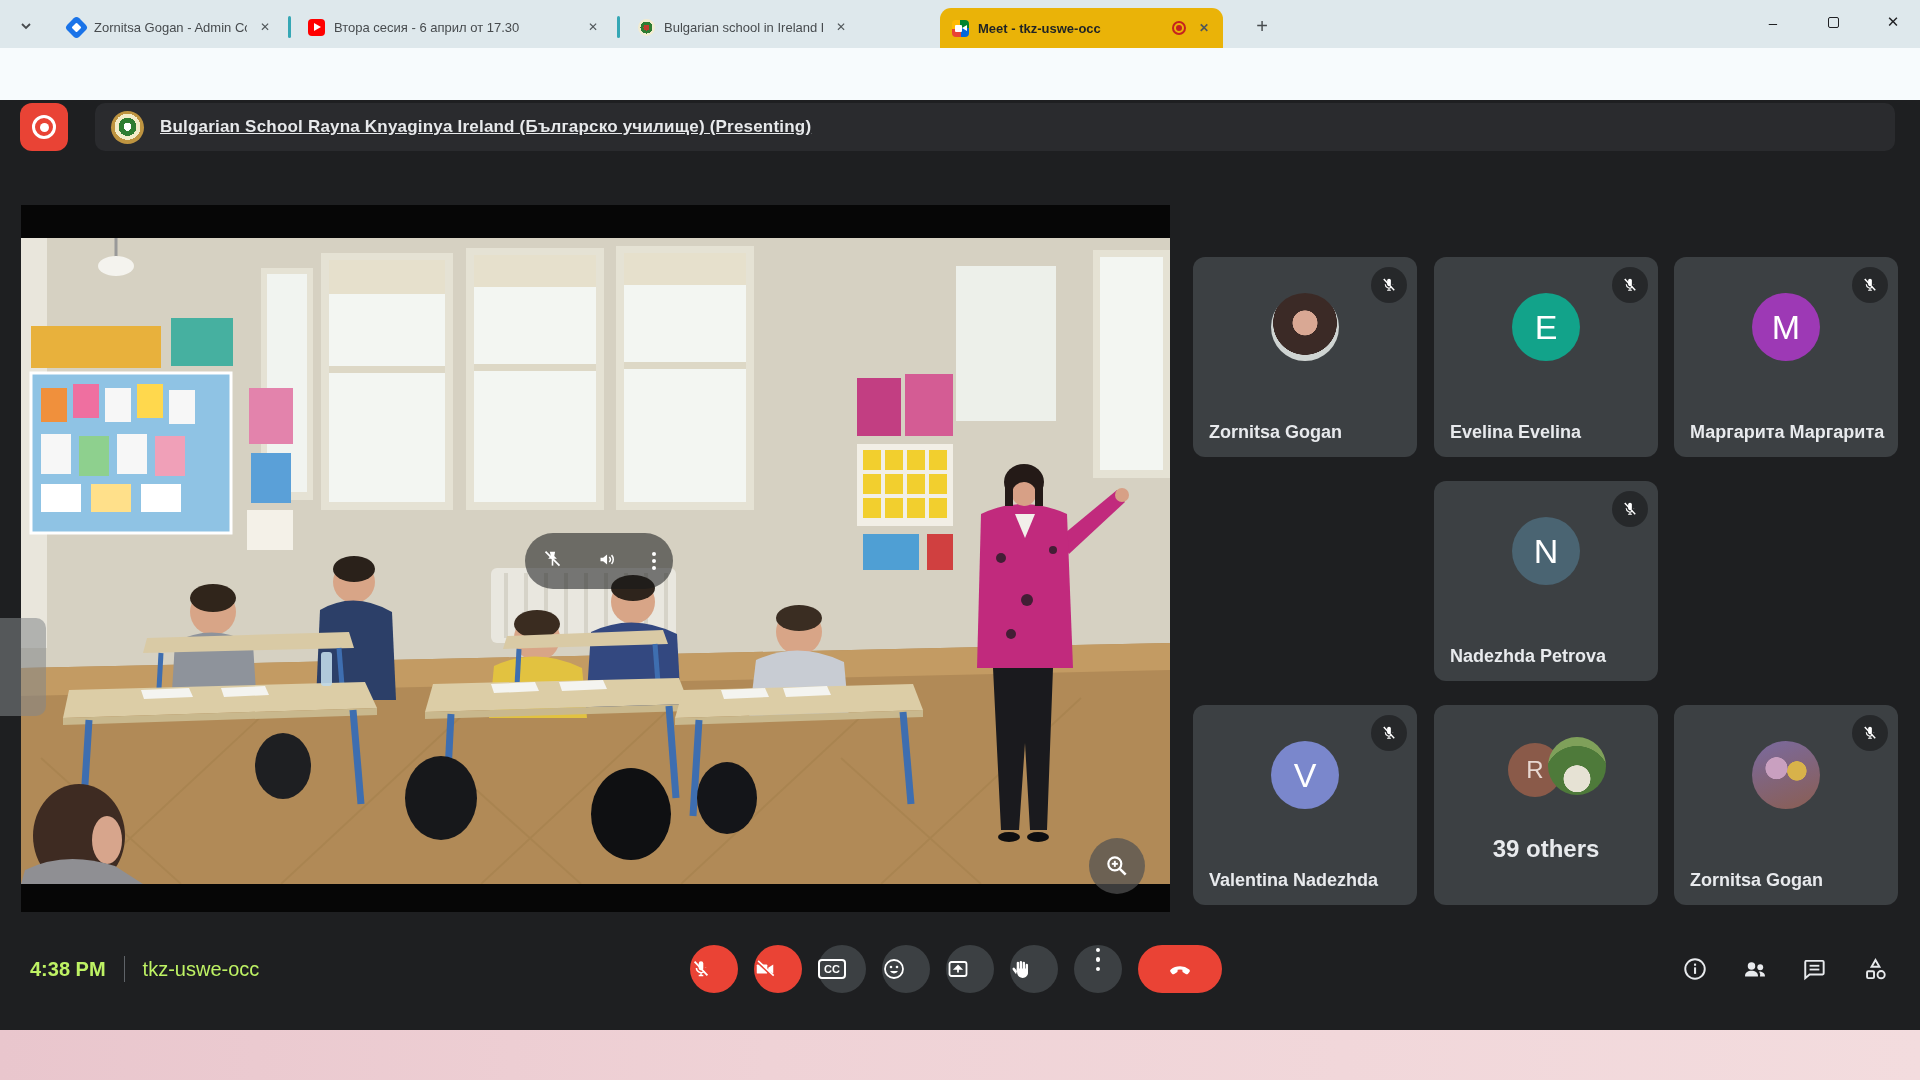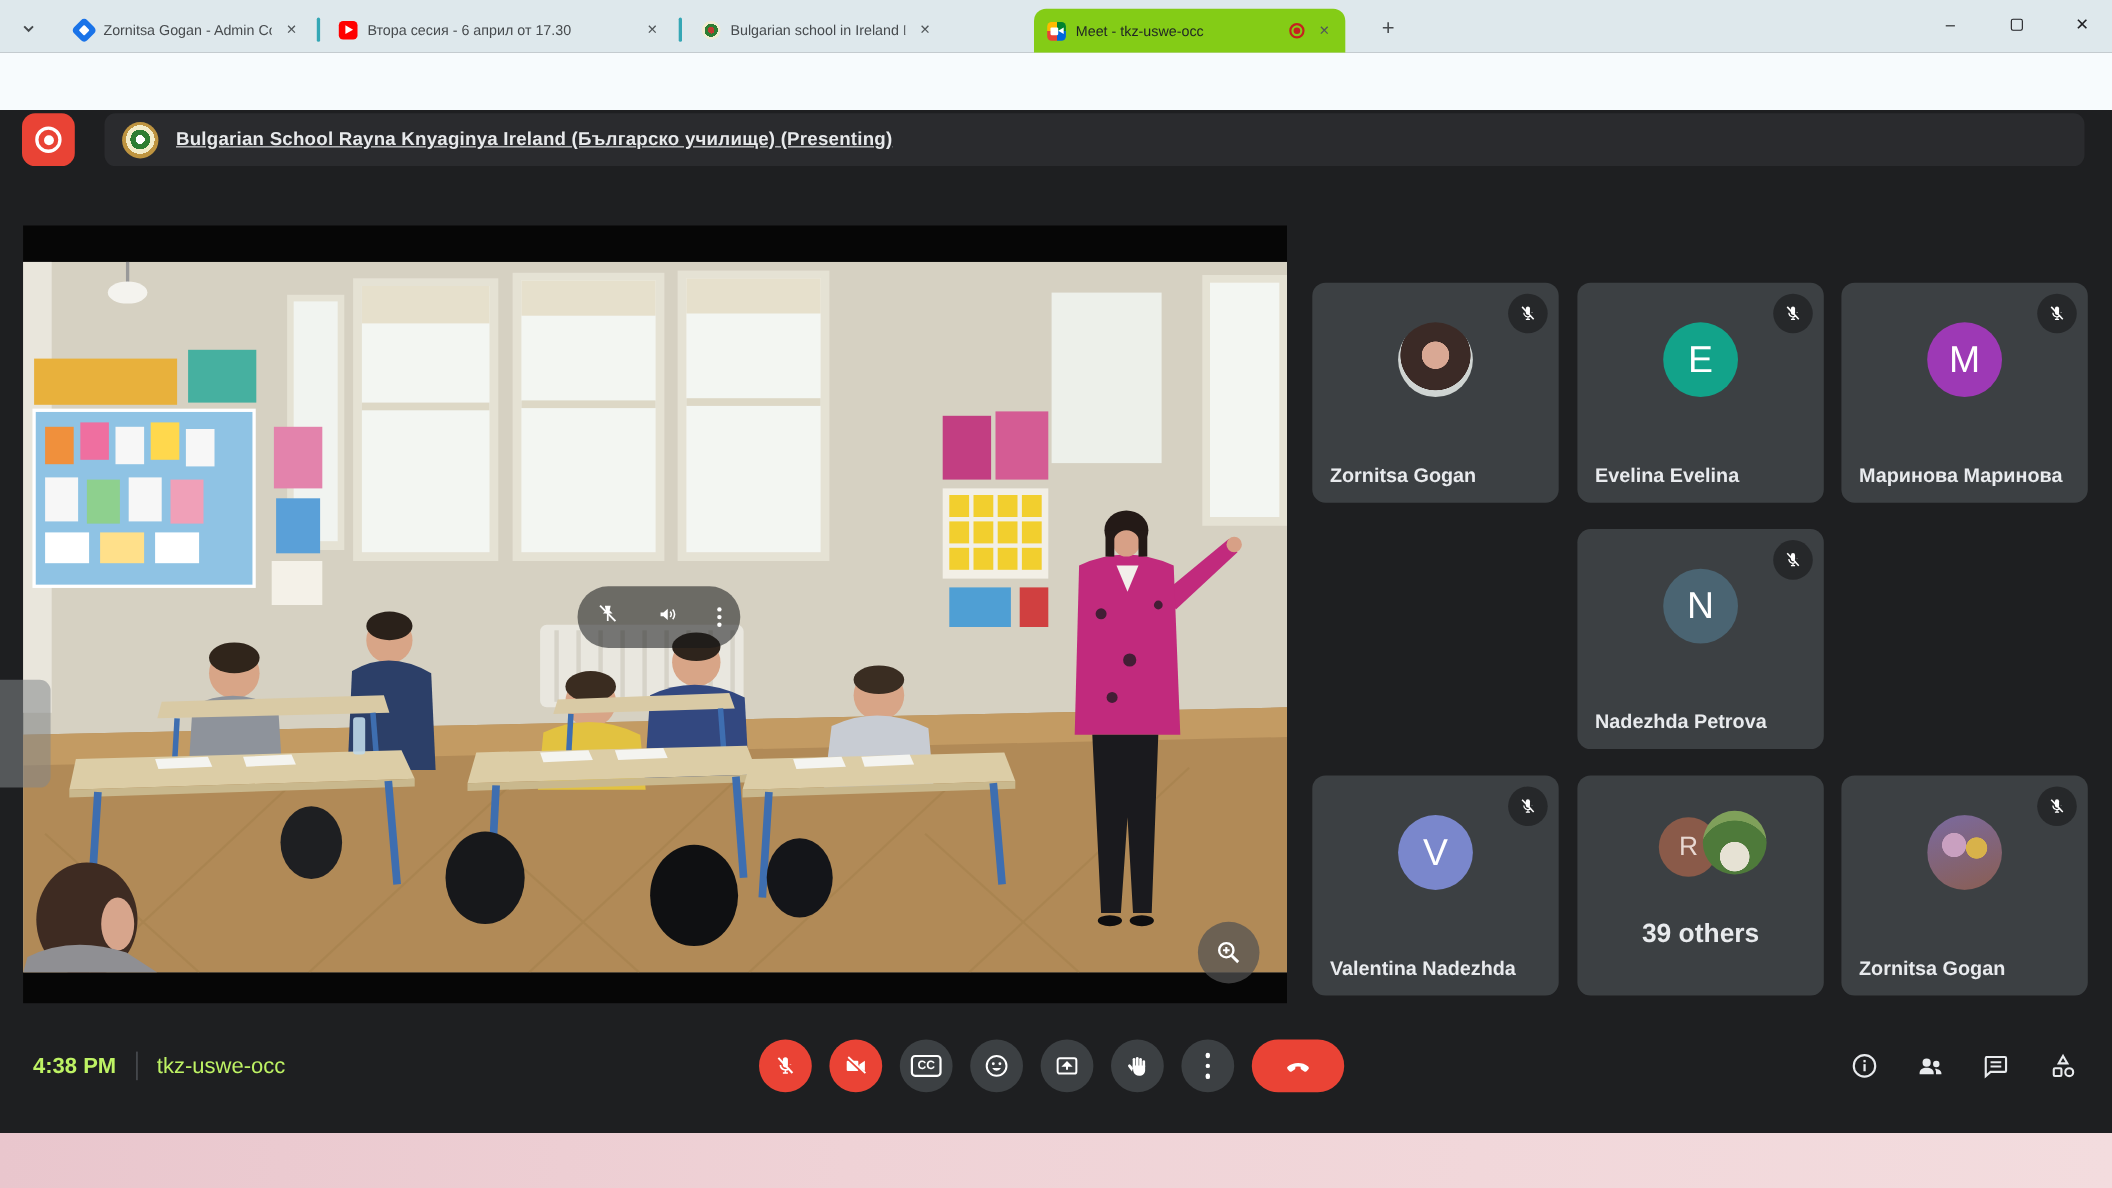--- a/index.html
+++ b/index.html
@@ -5,21 +5,21 @@
   * { margin:0; padding:0; box-sizing:border-box; }
   html,body { width:1920px; height:1080px; overflow:hidden; }
   body { font-family:"Liberation Sans", sans-serif; background:#1E1F21; position:relative; }
   .a { position:absolute; }
   .flex { display:flex; align-items:center; }
 
   
   .tabstrip { left:0; top:0; width:1920px; height:48px; background:#DEE8EC; }
   .tab { top:8px; height:38px; display:flex; align-items:center; gap:9px; padding:0 10px 0 12px;
          border-radius:11px 11px 0 0; color:#474B4E; font-size:13px; cursor:default; }
-  .tab.active { background:#84cc16; color:#1F2326; }
+  .tab.active { background:#eab308; color:#1F2326;font-weight:bold; }
   .tab .ttl { white-space:nowrap; overflow:hidden; flex:1; }
   .tclose { width:18px; height:18px; border-radius:50%; display:flex; align-items:center; justify-content:center;
             font-size:12px; color:#51575A; flex:none; }
   .tsep { top:16px; width:3px; height:22px; border-radius:2px; background:#35A7B5; }
   .favicon { width:17px; height:17px; flex:none; display:inline-block; }
   .fav-admin { background:#1A73E8; transform:rotate(45deg); border-radius:4px; position:relative; }
   .fav-admin:after{ content:""; position:absolute; inset:5px; background:#fff; border-radius:1px;}
   .fav-yt { background:#F00; border-radius:4px; position:relative; }
   .fav-yt:after{ content:""; position:absolute; left:6px; top:4.5px; border-left:7px solid #fff;
                  border-top:4px solid transparent; border-bottom:4px solid transparent;}
@@ -83,21 +83,21 @@
   .pa8 { background:radial-gradient(circle at 36% 40%, #C9A0C0 0 18%, transparent 19%),
                     radial-gradient(circle at 66% 44%, #D8B24A 0 16%, transparent 17%),
                     linear-gradient(160deg,#7A6AA0,#8A5E52); }
   .clusterA { width:54px; height:54px; border-radius:50%; background:#8A5A49; color:#E8D8D2; font-size:24px;
               display:flex; align-items:center; justify-content:center; }
   .clusterB { width:58px; height:58px; border-radius:50%; margin-left:-14px; margin-top:-6px;
               background:radial-gradient(circle at 50% 72%, #E6E2D4 0 26%, #4E7A3A 27% 64%, #7FA05A 65%); }
   .otherslbl { position:absolute; left:0; right:0; top:130px; text-align:center; color:#E8EAED; font-size:24px; font-weight:bold;}
 
   
-  .cbtn { width:48px; height:48px; border-radius:24px; display:flex; align-items:center; justify-content:center; }
+  .cbtn { width:48px; height:48px; border-radius:24px; display:flex; align-items:center; justify-content:flex-start; }
   .cred { background:#EA4335; } .cdark { background:#3C4043; }
   .endbtn { width:84px; height:48px; border-radius:24px; background:#EA4335; display:flex; align-items:center; justify-content:center;}
   .ccbox { border:2px solid #fff; border-radius:4px; color:#fff; font-size:11px; font-weight:bold; padding:2px 4px; }
   .dots3 span { display:block; width:4.5px; height:4.5px; border-radius:50%; background:#fff; margin:2.6px auto; }
   .rightctl { width:48px; height:48px; display:flex; align-items:center; justify-content:center; }
   .badge48 { left:1752px; top:932px; min-width:34px; height:22px; border-radius:11px; background:#606469; color:#E8EAED;
              font-size:14px; display:flex; align-items:center; justify-content:center; padding:0 6px;}
   .timecode { color:#bef264; font-size:20px; }
   .vdiv { width:1px; height:26px; background:#5F6368; margin:0 18px; }
 
@@ -441,21 +441,21 @@
   </div>
   <div class="a tile" style="left:1674px;top:157px;">
     <div class="micbadge">
         <svg width="18" height="18" viewBox="0 0 24 24">
           <path fill="#fff" d="M12 13.5c1.4 0 2.5-1.1 2.5-2.5V6a2.5 2.5 0 0 0-5 0v5c0 1.4 1.1 2.5 2.5 2.5z"></path>
           <path fill="none" stroke="#fff" stroke-width="1.5" d="M7 11a5 5 0 0 0 8.6 3.4M17 11v-.4M12 16v3M9.5 19h5"></path>
           <line x1="5" y1="4" x2="19" y2="19" stroke="#fff" stroke-width="1.9"></line>
         </svg>
       </div>
     <div class="iav c-purple">M</div>
-    <div class="pname">Маринова Маринова</div>
+    <div class="pname">Маргарита Маргарита</div>
   </div>
 
   <div class="a tile" style="left:1434px;top:381px;">
     <div class="micbadge">
         <svg width="18" height="18" viewBox="0 0 24 24">
           <path fill="#fff" d="M12 13.5c1.4 0 2.5-1.1 2.5-2.5V6a2.5 2.5 0 0 0-5 0v5c0 1.4 1.1 2.5 2.5 2.5z"></path>
           <path fill="none" stroke="#fff" stroke-width="1.5" d="M7 11a5 5 0 0 0 8.6 3.4M17 11v-.4M12 16v3M9.5 19h5"></path>
           <line x1="5" y1="4" x2="19" y2="19" stroke="#fff" stroke-width="1.9"></line>
         </svg>
       </div>

